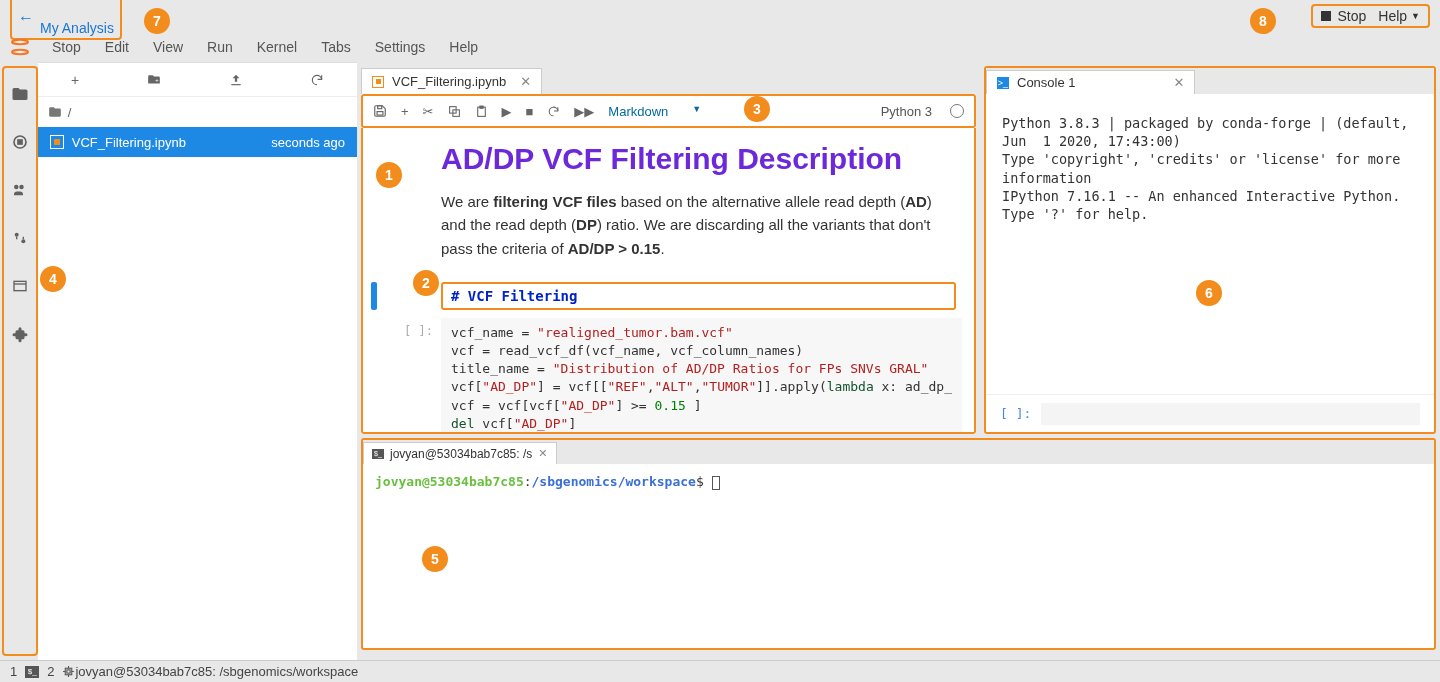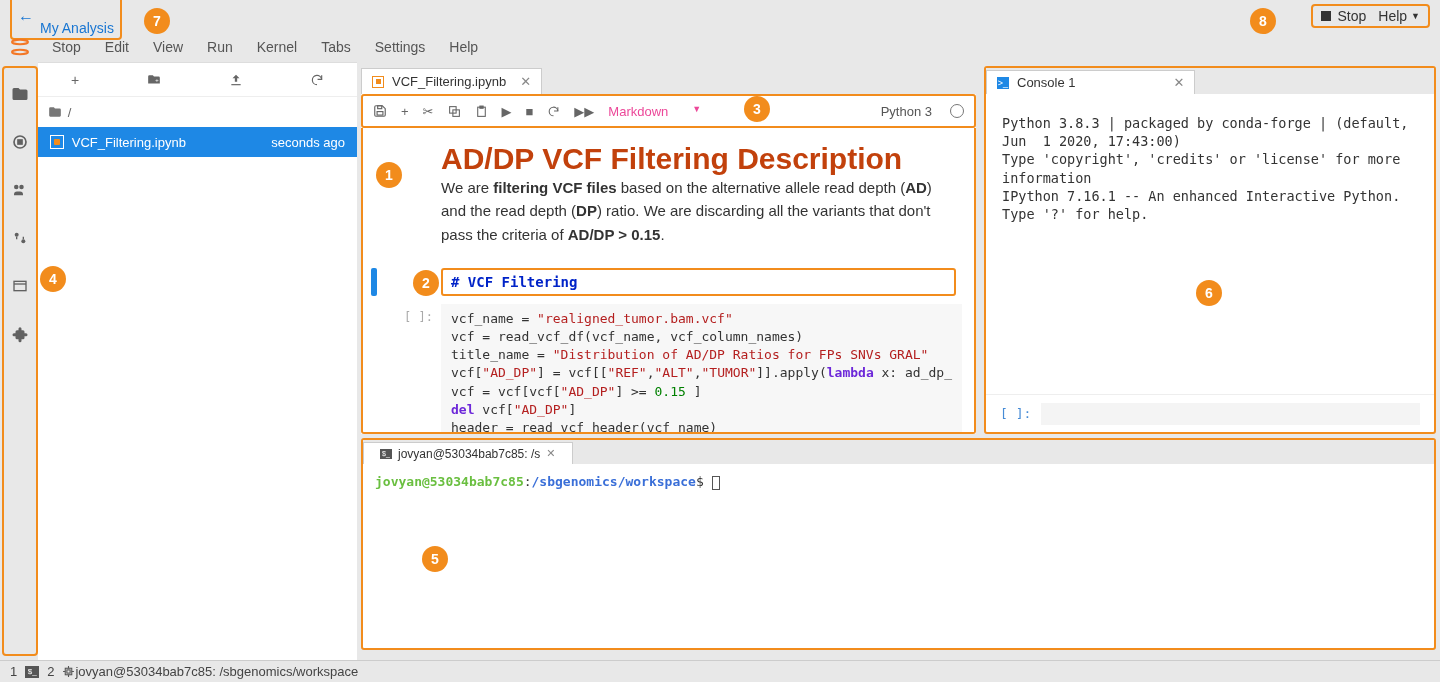--- a/index.html
+++ b/index.html
@@ -43,49 +43,49 @@
 
   .main-area { flex:1; display:flex; flex-direction:column; padding:4px 4px 0 4px; gap:4px;}
   .main-top-row { display:flex; gap:8px; height: 368px; }
   .nb-panel { flex:1; display:flex; flex-direction:column; background:#fff; position:relative;}
   .tabstrip { height:28px; background:#e8e8e8; display:flex; align-items:flex-end;}
   .tab { height:26px; background:#fff; border-top:1px solid #ccc; border-left:1px solid #ccc; border-right:1px solid #ccc; display:flex; align-items:center; padding:0 10px; gap:8px; font-size:13px;}
   .tab .nb-tab-icon{ width:12px;height:12px;border:1px solid #f28c1c;display:inline-flex;align-items:center;justify-content:center;}
   .tab .close-x{ color:#888; font-size:13px; margin-left:6px;}
   .nb-toolbar-wrap { border:2px solid #f28c1c; border-radius:3px; margin:0; height:34px; display:flex; align-items:center; padding:0 10px; gap:14px; background:#fff;}
   .nb-toolbar-wrap .ticon { color:#666; font-size:13px;}
-  .cell-type { display:flex; gap:24px; color:#ec4899; font-size:13px;}
+  .cell-type { display:flex; gap:24px; color:#0369a1; font-size:13px;}
   .kernel-ind { margin-left:auto; display:flex; align-items:center; gap:18px; color:#555; font-size:13px;}
   .open-circle{width:14px;height:14px;border:1.5px solid #777;border-radius:50%;}
 
   .nb-content { flex:1; border:2px solid #f28c1c; border-top:none; border-radius:0 0 3px 3px; overflow:hidden; background:#fff; padding: 8px 0 10px 8px;}
   .md-cell { display:flex; }
   .md-gutter{ width:70px; display:flex; justify-content:flex-start; padding-top:12px;}
   .md-body { flex:1; padding:6px 22px 12px 0;}
-  .md-body h1{ font-size:30px; font-weight:700; color:#c2410c; margin-bottom:0;}
+  .md-body h1{ font-size:30px; font-weight:700; color:#6d28d9; margin-bottom:14px;}
   .md-body p{ font-size:15px; line-height:1.55; color:#333;}
   .heading-cell { display:flex; align-items:center; margin:10px 0 8px 0;}
   .heading-cell .bluebar{ width:6px; height:28px; background:#1e88e5; border-radius:2px; margin-right:6px;}
   .heading-cell .cellbox{ flex:1; border:2px solid #f28c1c; border-radius:3px; padding:4px 8px; font-family: Menlo, monospace; font-size:14px; color:#0023c8; font-weight:bold; background:#fff; margin-right:18px; display:flex; align-items:center; gap:8px;}
   .code-cell { display:flex; padding-right:12px;}
   .code-gutter{ width:70px; display:flex; justify-content:flex-end; padding:6px 8px 0 0; color:#aaa; font-family:Menlo,monospace; font-size:12px;}
   .code-body{ flex:1; background:#f7f7f7; font-family:Menlo,monospace; font-size:13px; line-height:1.4; padding:6px 10px; white-space:pre; overflow:hidden;}
-  .tok-str{color:#b41f1f;} .tok-kw{color:#6d28d9;font-weight:bold;} .tok-num{color:#008000;}
+  .tok-str{color:#b41f1f;} .tok-kw{color:#14532d;font-weight:normal;} .tok-num{color:#008000;}
 
   .console-panel { width:452px; background:#fff; border:2px solid #f28c1c; border-radius:3px; display:flex; flex-direction:column;}
   .console-tabs{ height:26px; display:flex; align-items:flex-end; background:#e8e8e8; }
   .ctab{ height:24px; background:#fff; border:1px solid #ccc; border-bottom:none; display:flex; align-items:center; padding:0 10px; gap:8px; font-size:13px;}
   .ctab .ctab-icon{ width:12px;height:12px;background:#1e88e5;display:inline-flex;align-items:center;justify-content:center;color:#fff;font-size:9px;}
   .console-body{ flex:1; padding:20px 16px; font-family:Menlo,monospace; font-size:13.5px; line-height:1.35; color:#333; white-space:pre-wrap;}
   .console-input{ height:38px; border-top:1px solid #eee; display:flex; align-items:center; padding:0 14px; gap:10px; font-family:Menlo,monospace; font-size:13px; color:#468bd6;}
   .console-input .inbox{ flex:1; height:22px; background:#f4f4f4;}
 
   .terminal-wrap { border:2px solid #f28c1c; border-radius:3px; background:#fff; display:flex; flex-direction:column; height: 212px;}
   .term-tabs{ height:24px; background:#e8e8e8; display:flex; align-items:flex-end;}
-  .ttab{ height:22px; background:#fff; border:1px solid #ccc; border-bottom:none; display:flex; align-items:center; padding:0 16px; gap:6px; font-size:12px;}
+  .ttab{ height:22px; background:#fff; border:1px solid #ccc; border-bottom:none; display:flex; align-items:center; padding:0 8px; gap:6px; font-size:12px;}
   .term-body{ flex:1; padding:10px 12px; font-family:Menlo,monospace; font-size:13px;}
   .term-user{color:#6abf40;font-weight:bold;} .term-path{color:#3a6fd8;font-weight:bold;} .term-cursor{display:inline-block;width:8px;height:14px;border:1px solid #555;vertical-align:middle;}
 
   .statusbar{ height:22px; background:#e8e8e8; border-top:1px solid #ccc; display:flex; align-items:center; padding:0 10px; font-size:13px; color:#444;}
   .statusbar .left{ display:flex; align-items:center; gap:8px;}
   .statusbar .termicon{ width:14px;height:12px;background:#555;color:#fff;font-size:8px;display:inline-flex;align-items:center;justify-content:center;}
   .statusbar .center{ flex:1; text-align:center;}
   .statusbar .right{}
 
   .callout{ position:absolute; width:26px;height:26px;border-radius:50%; background:#f28c1c; color:#fff; font-weight:bold; display:flex; align-items:center; justify-content:center; font-size:14px; z-index:50;}

